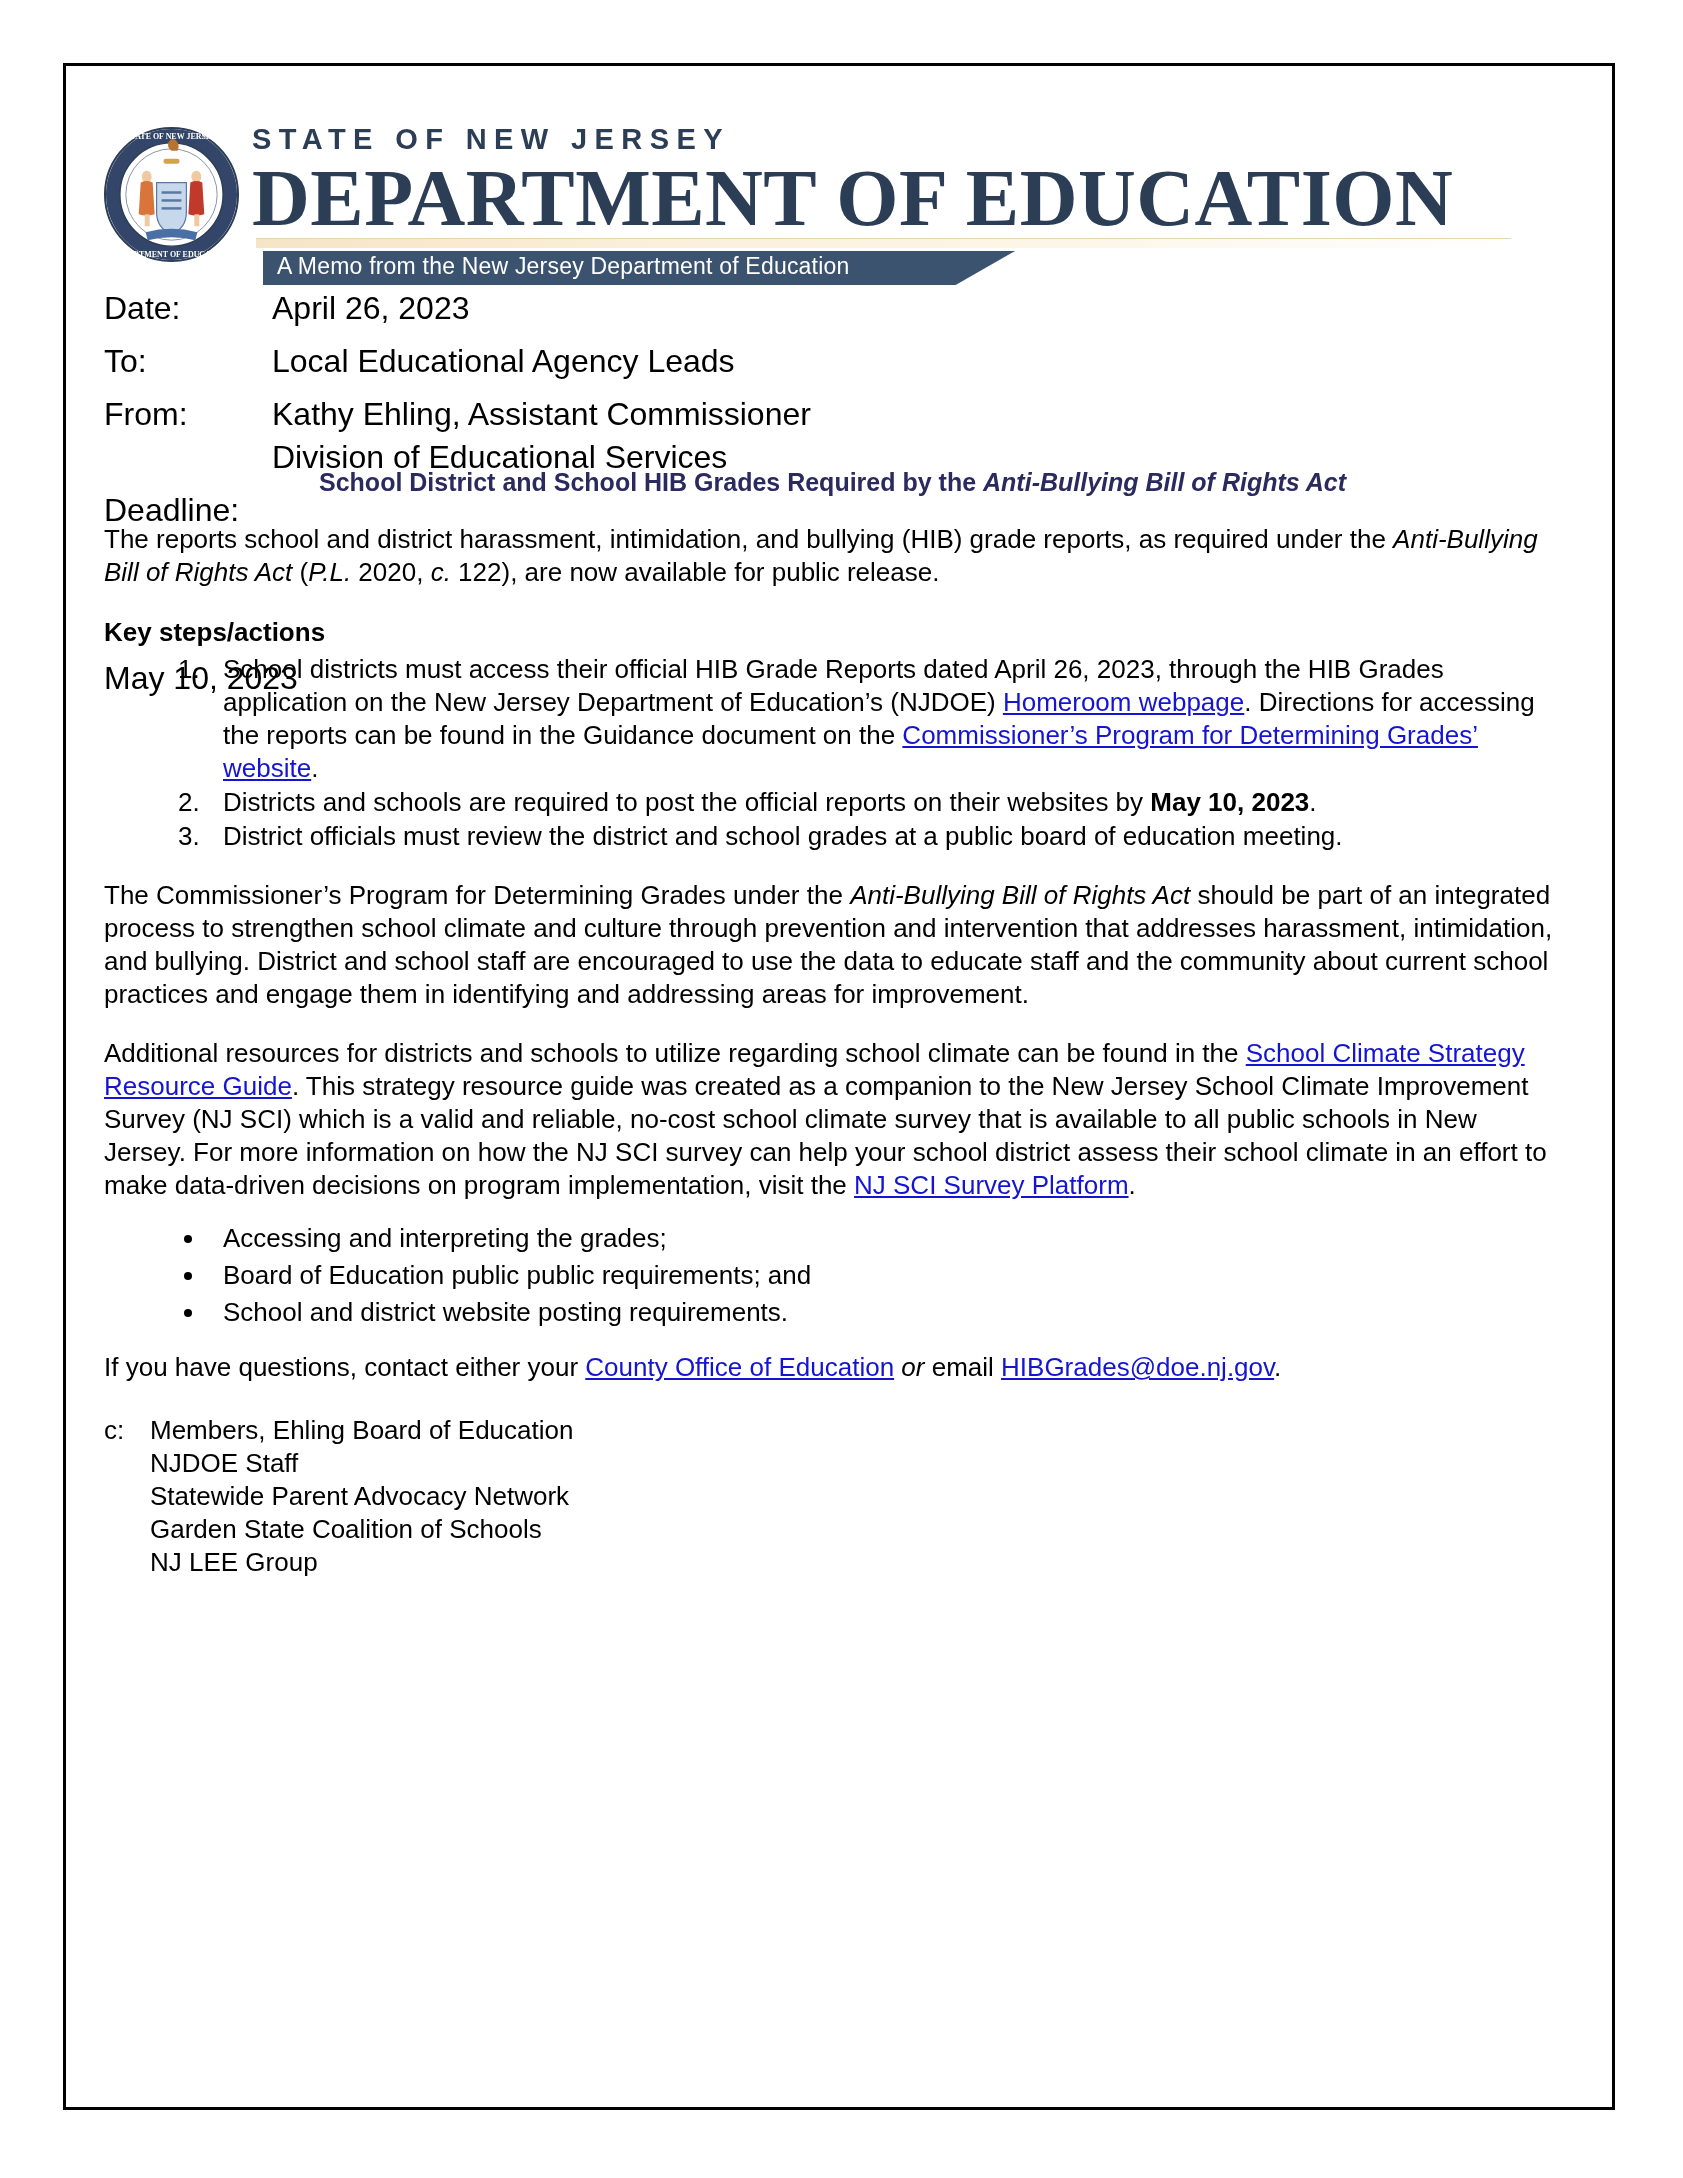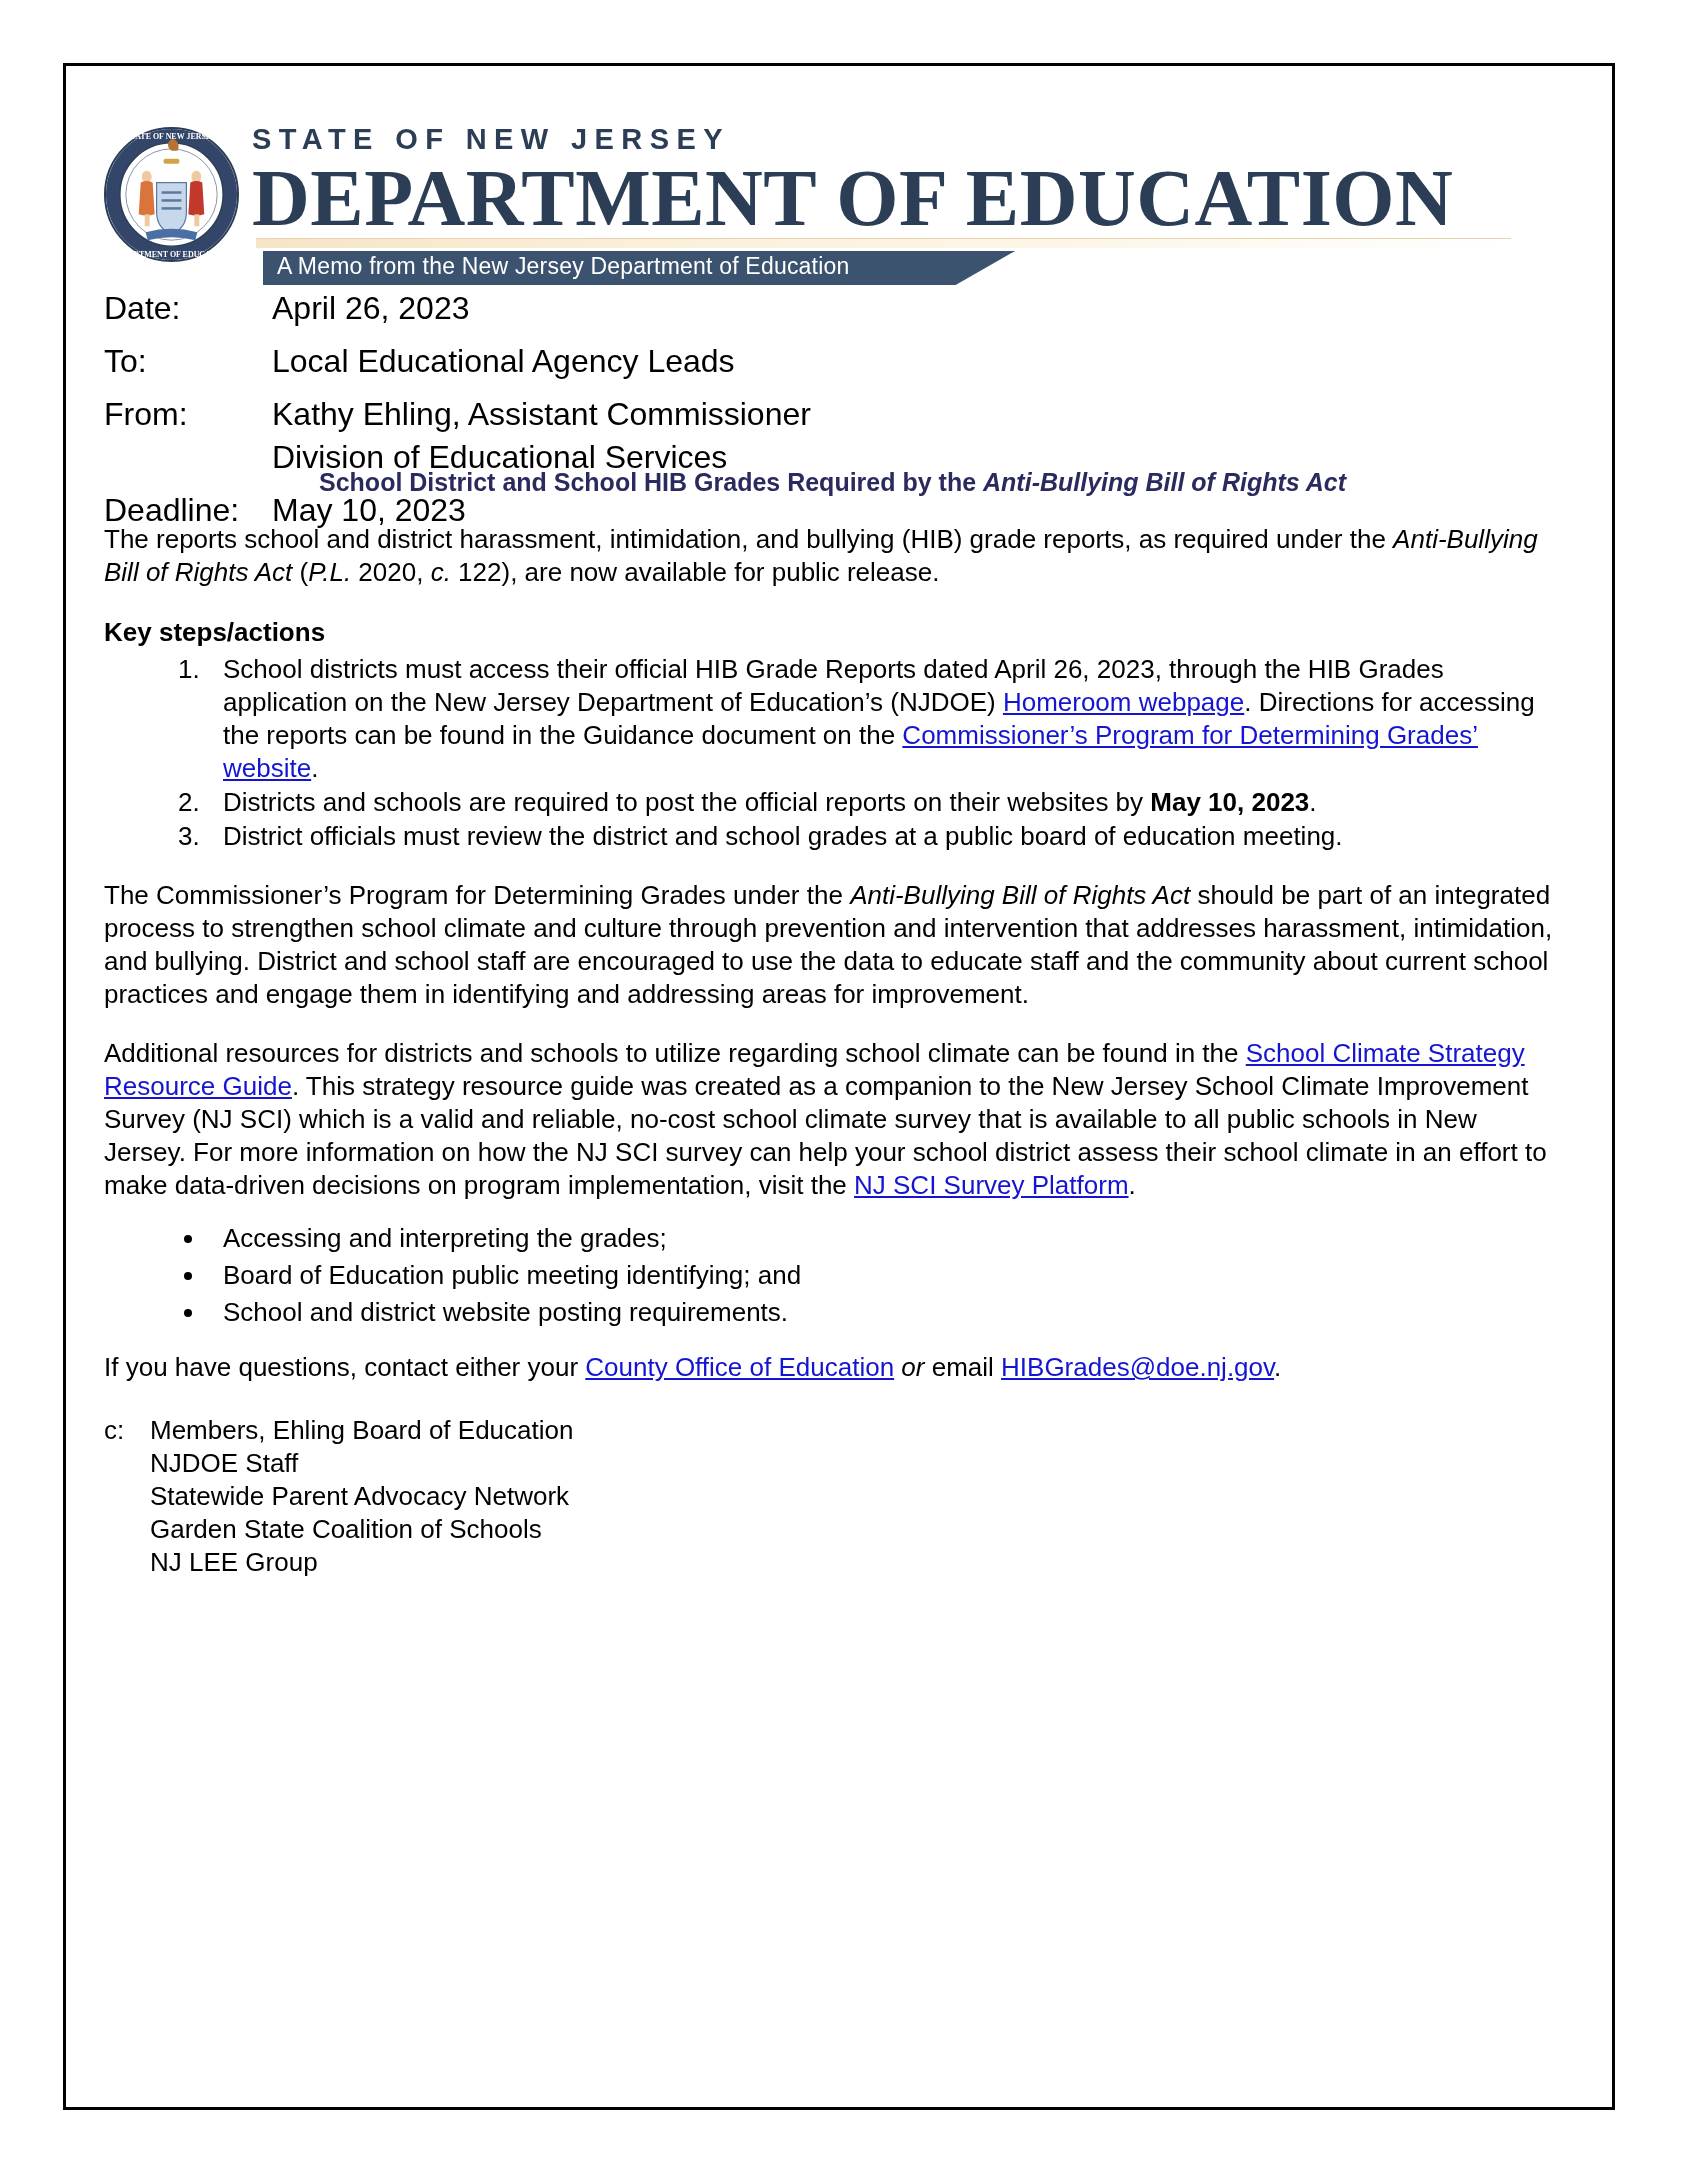--- a/index.html
+++ b/index.html
@@ -123,20 +123,21 @@
     font-size: 32px;
     line-height: 1.0;
   }
   .memo-row {
     display: flex;
     margin-bottom: 21px;
   }
   .memo-row.deadline {
     margin-top: 16px;
     margin-bottom: 0;
+    flex-direction: column;
   }
   .memo-label {
     width: 168px;
     flex: 0 0 168px;
   }
   .memo-value .sub {
     display: block;
     margin-top: 11px;
   }
 
@@ -325,21 +326,21 @@
         <li>District officials must review the district and school grades at a public board of education meeting.</li>
       </ol>
 
       <p class="para"><span>The Commissioner’s Program for Determining Grades under the </span><span class="ital">Anti-Bullying Bill of Rights Act</span><span> should be part of an integrated process to strengthen school climate and culture through prevention and intervention that addresses harassment, intimidation, and bullying. District and school staff are encouraged to use the data to educate staff and the community about current school practices and engage them in identifying and addressing areas for improvement.</span></p>
 
       <p class="para"><span>Additional resources for districts and schools to utilize regarding school climate can be found in the </span><a class="link">School Climate Strategy Resource Guide</a><span>. This strategy resource guide was created as a companion to the New Jersey School Climate Improvement Survey (NJ SCI) which is a valid and reliable, no-cost school climate survey that is available to all public schools in New Jersey. For more information on how the NJ SCI survey can help your school district assess their school climate in an effort to make data-driven decisions on program implementation, visit the </span><a class="link">NJ SCI Survey Platform</a><span>.</span></p>
 
 
       <ul class="bulleted">
         <li>Accessing and interpreting the grades;</li>
-        <li>Board of Education public meeting identifying; and</li>
+        <li>Board of Education public public requirements; and</li>
         <li>School and district website posting requirements.</li>
       </ul>
 
       <p class="para tight"><span>If you have questions, contact either your </span><a class="link">County Office of Education</a><span class="ital"> or </span><span>email </span><a class="link">HIBGrades@doe.nj.gov</a><span>.</span></p>
 
       <div class="cc-block">
         <div class="cc-label">c:</div>
         <div class="cc-list">
           <span>Members, Ehling Board of Education</span>
           <span>NJDOE Staff</span>

